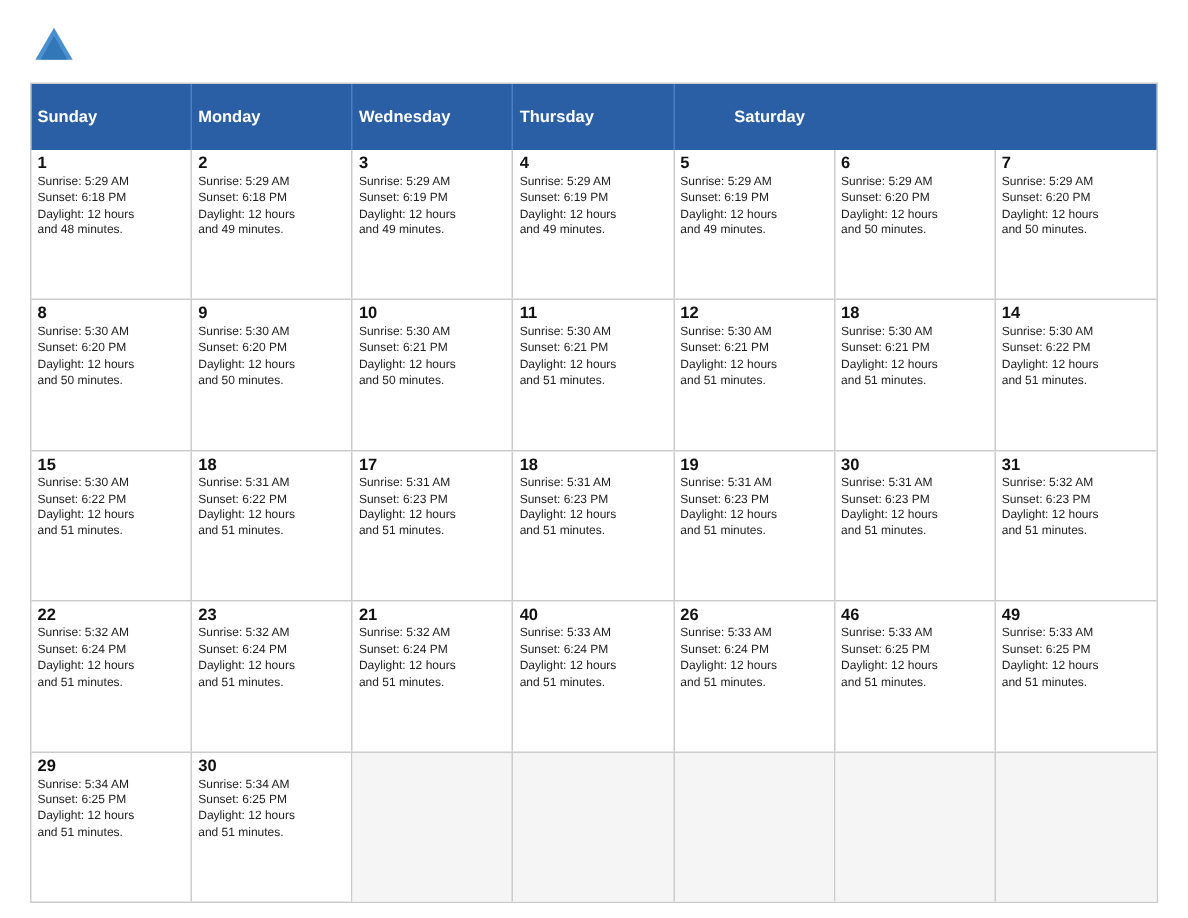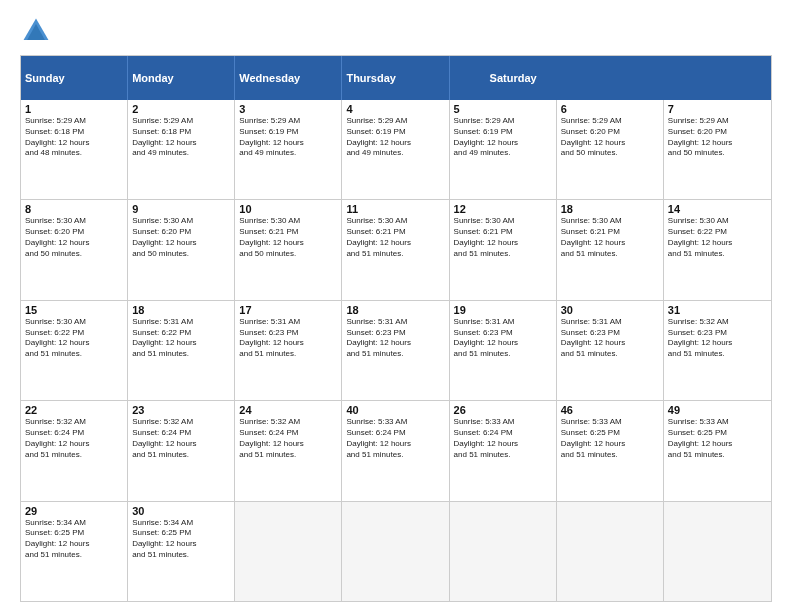--- a/index.html
+++ b/index.html
@@ -298,21 +298,21 @@
 and 51 minutes.</div>
           </div>
           <div class="cal-cell">
             <span class="day-num">23</span>
             <div class="cell-text" style="white-space: pre-line;">Sunrise: 5:32 AM
 Sunset: 6:24 PM
 Daylight: 12 hours
 and 51 minutes.</div>
           </div>
           <div class="cal-cell">
-            <span class="day-num">24</span>
+            <span class="day-num">21</span>
             <div class="cell-text" style="white-space: pre-line;">Sunrise: 5:32 AM
 Sunset: 6:24 PM
 Daylight: 12 hours
 and 51 minutes.</div>
           </div>
           <div class="cal-cell">
             <span class="day-num">40</span>
             <div class="cell-text" style="white-space: pre-line;">Sunrise: 5:33 AM
 Sunset: 6:24 PM
 Daylight: 12 hours

